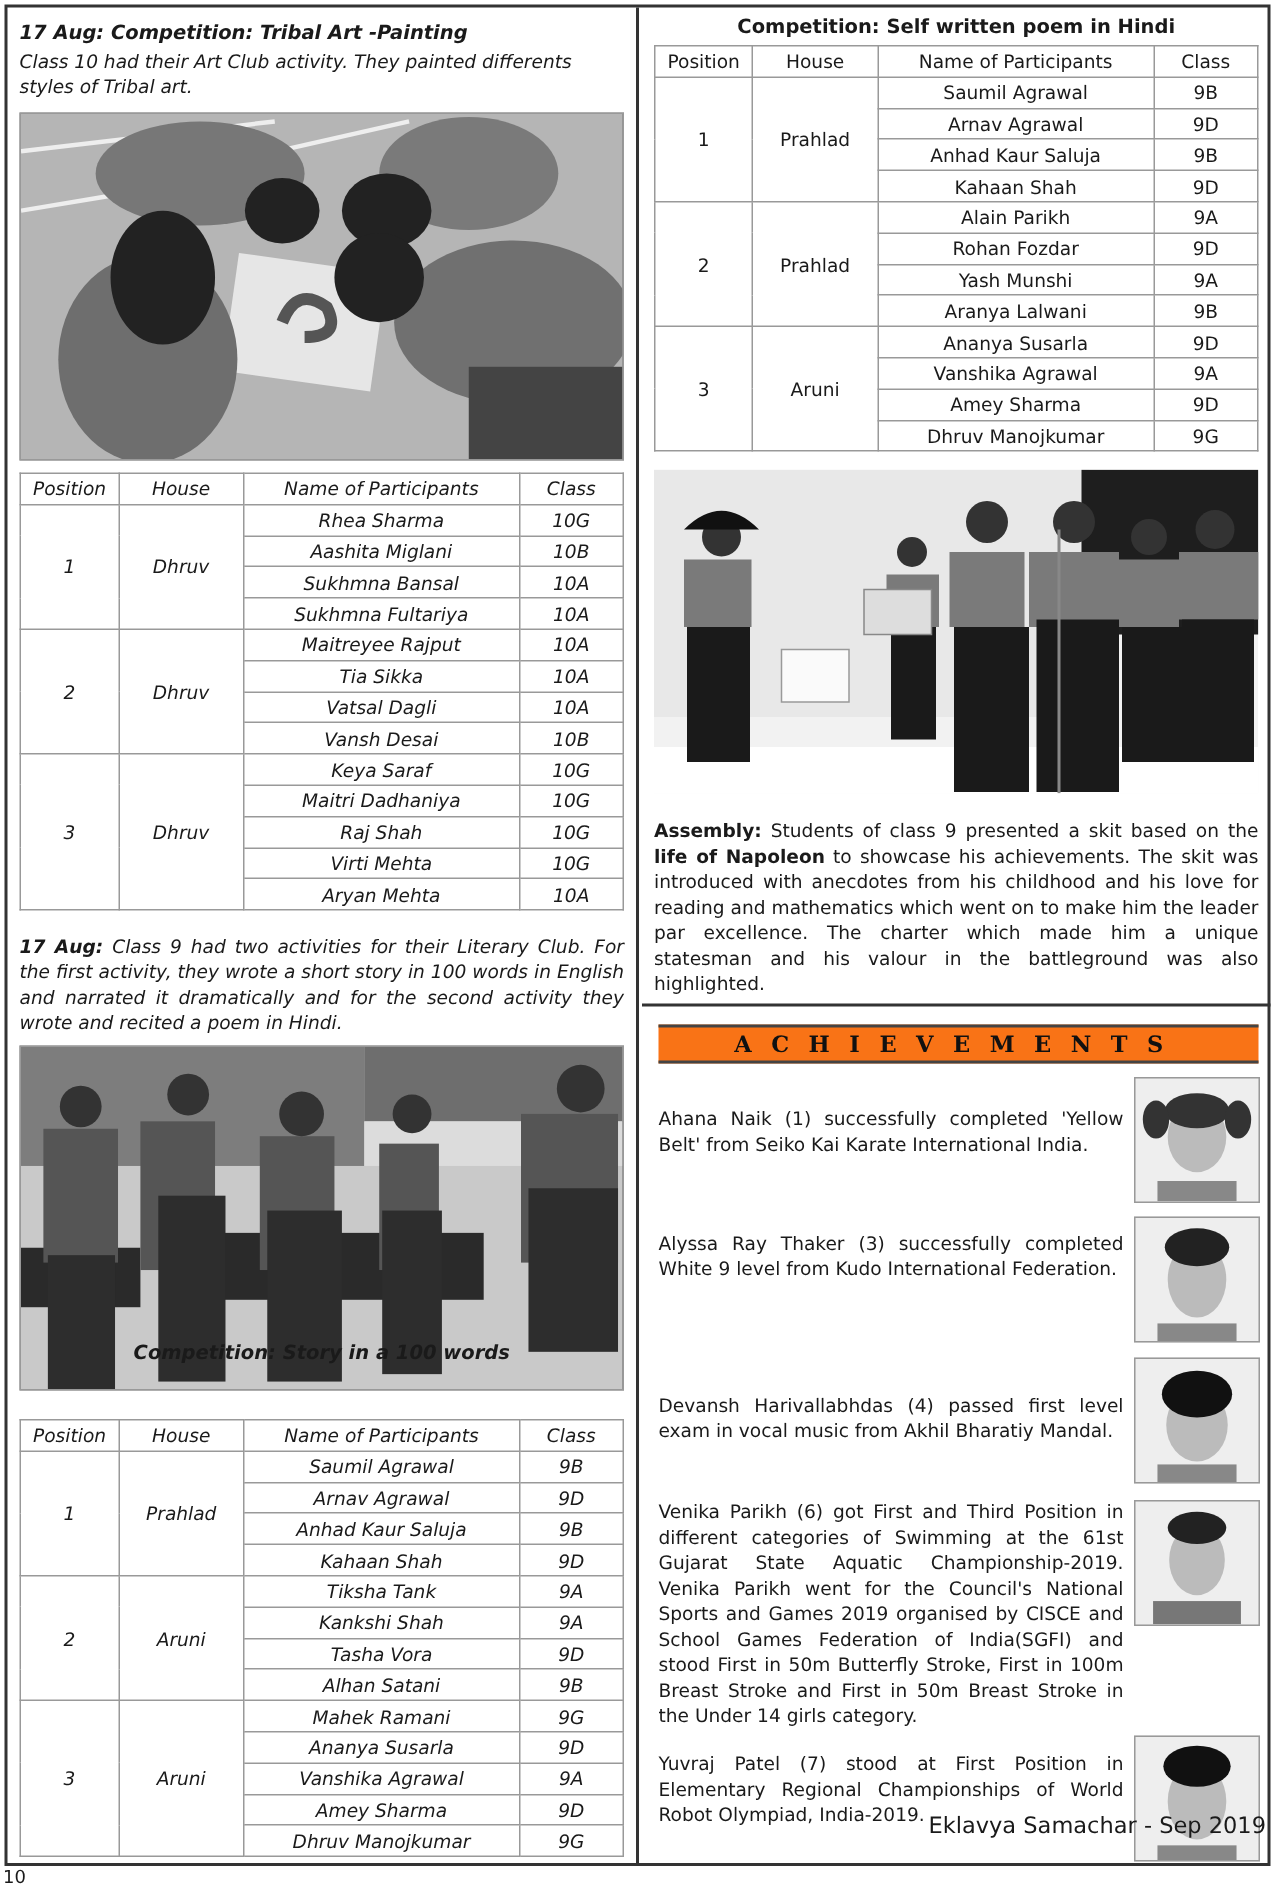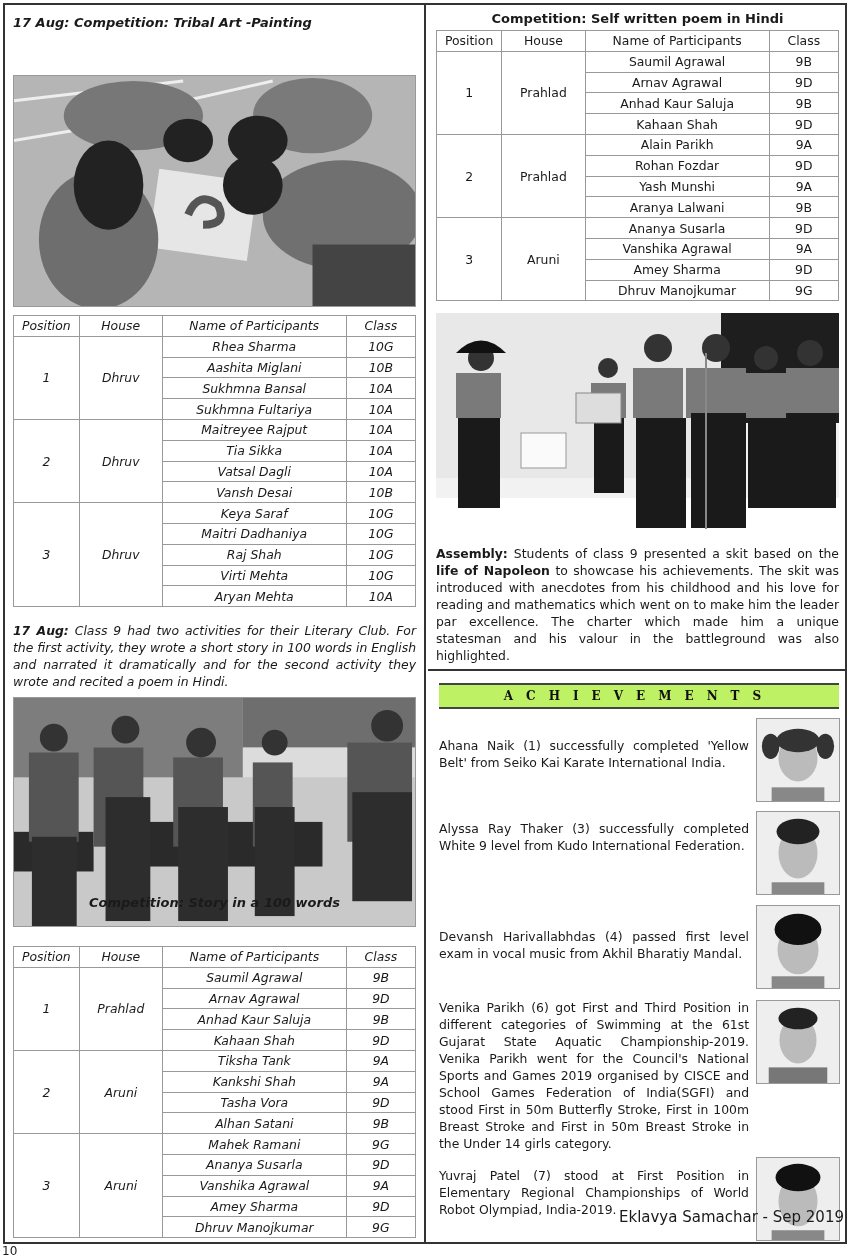--- a/index.html
+++ b/index.html
@@ -18,35 +18,36 @@
   .photo svg { width: 100%; height: 100%; display: block; }
 
   table.res { position: absolute; border-collapse: collapse; font-size: 12.4px; }
   table.res th, table.res td { border: 1px solid #999; height: 20.8px; padding: 0 8px; font-weight: normal; }
   table.res th { text-align: center; }
   table.res th.name, table.res td.name { text-align: center; }
   table.res td.pos, table.res td.house, table.res td.cls { text-align: center; }
 
   .caption { position: absolute; font-weight: bold; font-size: 13px; text-align: center; }
 
-  .ach-banner { position: absolute; left: 11px; top: 10px; width: 400px; height: 26px; background: #bef264; border-top: 2px solid #444; border-bottom: 2px solid #444; text-align: center; font-family: "DejaVu Serif", serif; font-weight: bold; font-size: 12px; letter-spacing: 13px; line-height: 22px; color: #111; }
+  .ach-banner { position: absolute; left: 11px; top: 10px; width: 400px; height: 26px; background: #f97316; border-top: 2px solid #444; border-bottom: 2px solid #444; text-align: center; font-family: "DejaVu Serif", serif; font-weight: bold; font-size: 15px; letter-spacing: 13px; line-height: 22px; color: #111; }
   .ach-item { position: absolute; left: 11px; width: 310px; font-size: 12.4px; line-height: 17px; text-align: justify; }
   .portrait { position: absolute; left: 328px; width: 84px; height: 84px; border: 1px solid #999; background: #ddd; overflow: hidden; }
   .portrait svg { width: 100%; height: 100%; display: block; }
 
   .footer-num { position: absolute; left: 2px; top: 1244px; font-size: 12px; }
   .footer-title { position: absolute; right: 6px; top: 1208px; font-size: 15px; }
 </style>
 </head>
 <body>
 
 <div class="page">
 
   <div class="col-left">
     <div class="heading" style="position:absolute;left:8px;top:10px;">17 Aug: Competition:  Tribal Art -Painting</div>
+    <div class="para" style="position:absolute;left:8px;top:27px;width:395px;text-align:left;">Class 10 had their Art Club activity. They painted differents styles of Tribal art.</div>
 
     <div class="photo" style="left:8px;top:70px;width:403px;height:232px;">
       <svg viewBox="0 0 403 232" preserveAspectRatio="none">
         <rect width="403" height="232" fill="#9a9a9a"></rect>
         <rect x="0" y="0" width="403" height="232" fill="#b5b5b5"></rect>
         <line x1="0" y1="25" x2="170" y2="5" stroke="#eee" stroke-width="3"></line>
         <line x1="0" y1="65" x2="60" y2="55" stroke="#eee" stroke-width="3"></line>
         <line x1="150" y1="30" x2="260" y2="5" stroke="#eee" stroke-width="3"></line>
         <ellipse cx="120" cy="40" rx="70" ry="35" fill="#777"></ellipse>
         <ellipse cx="300" cy="40" rx="60" ry="38" fill="#7a7a7a"></ellipse>

